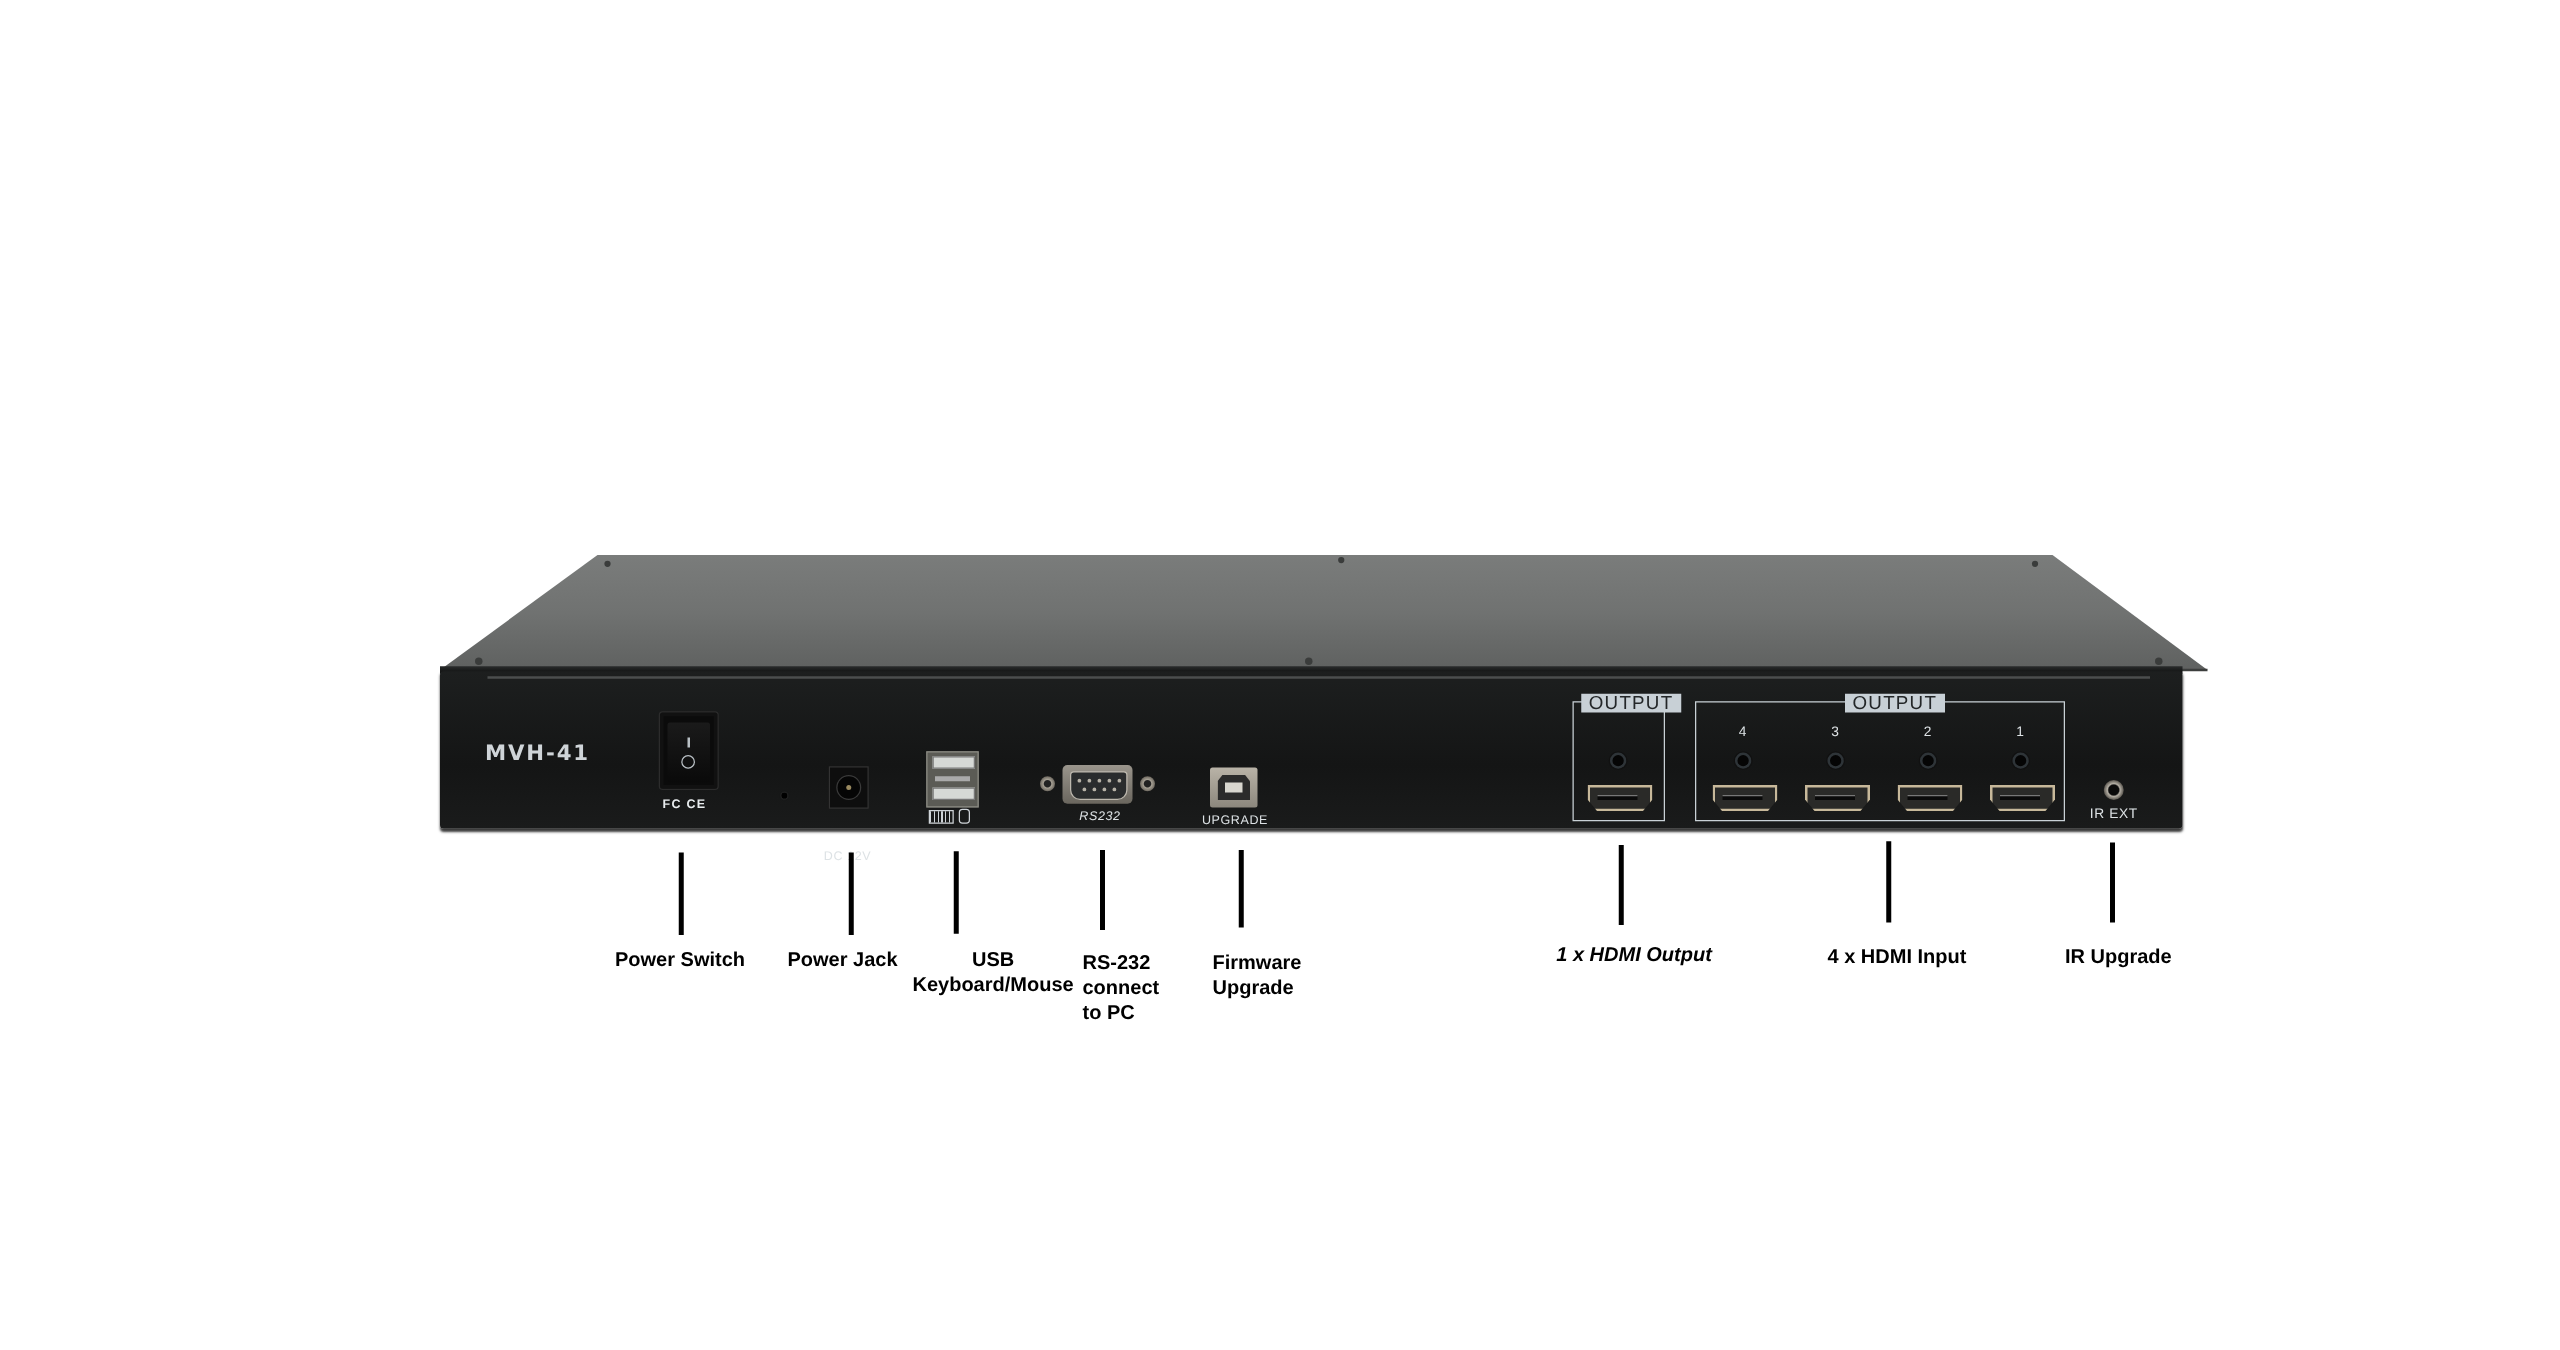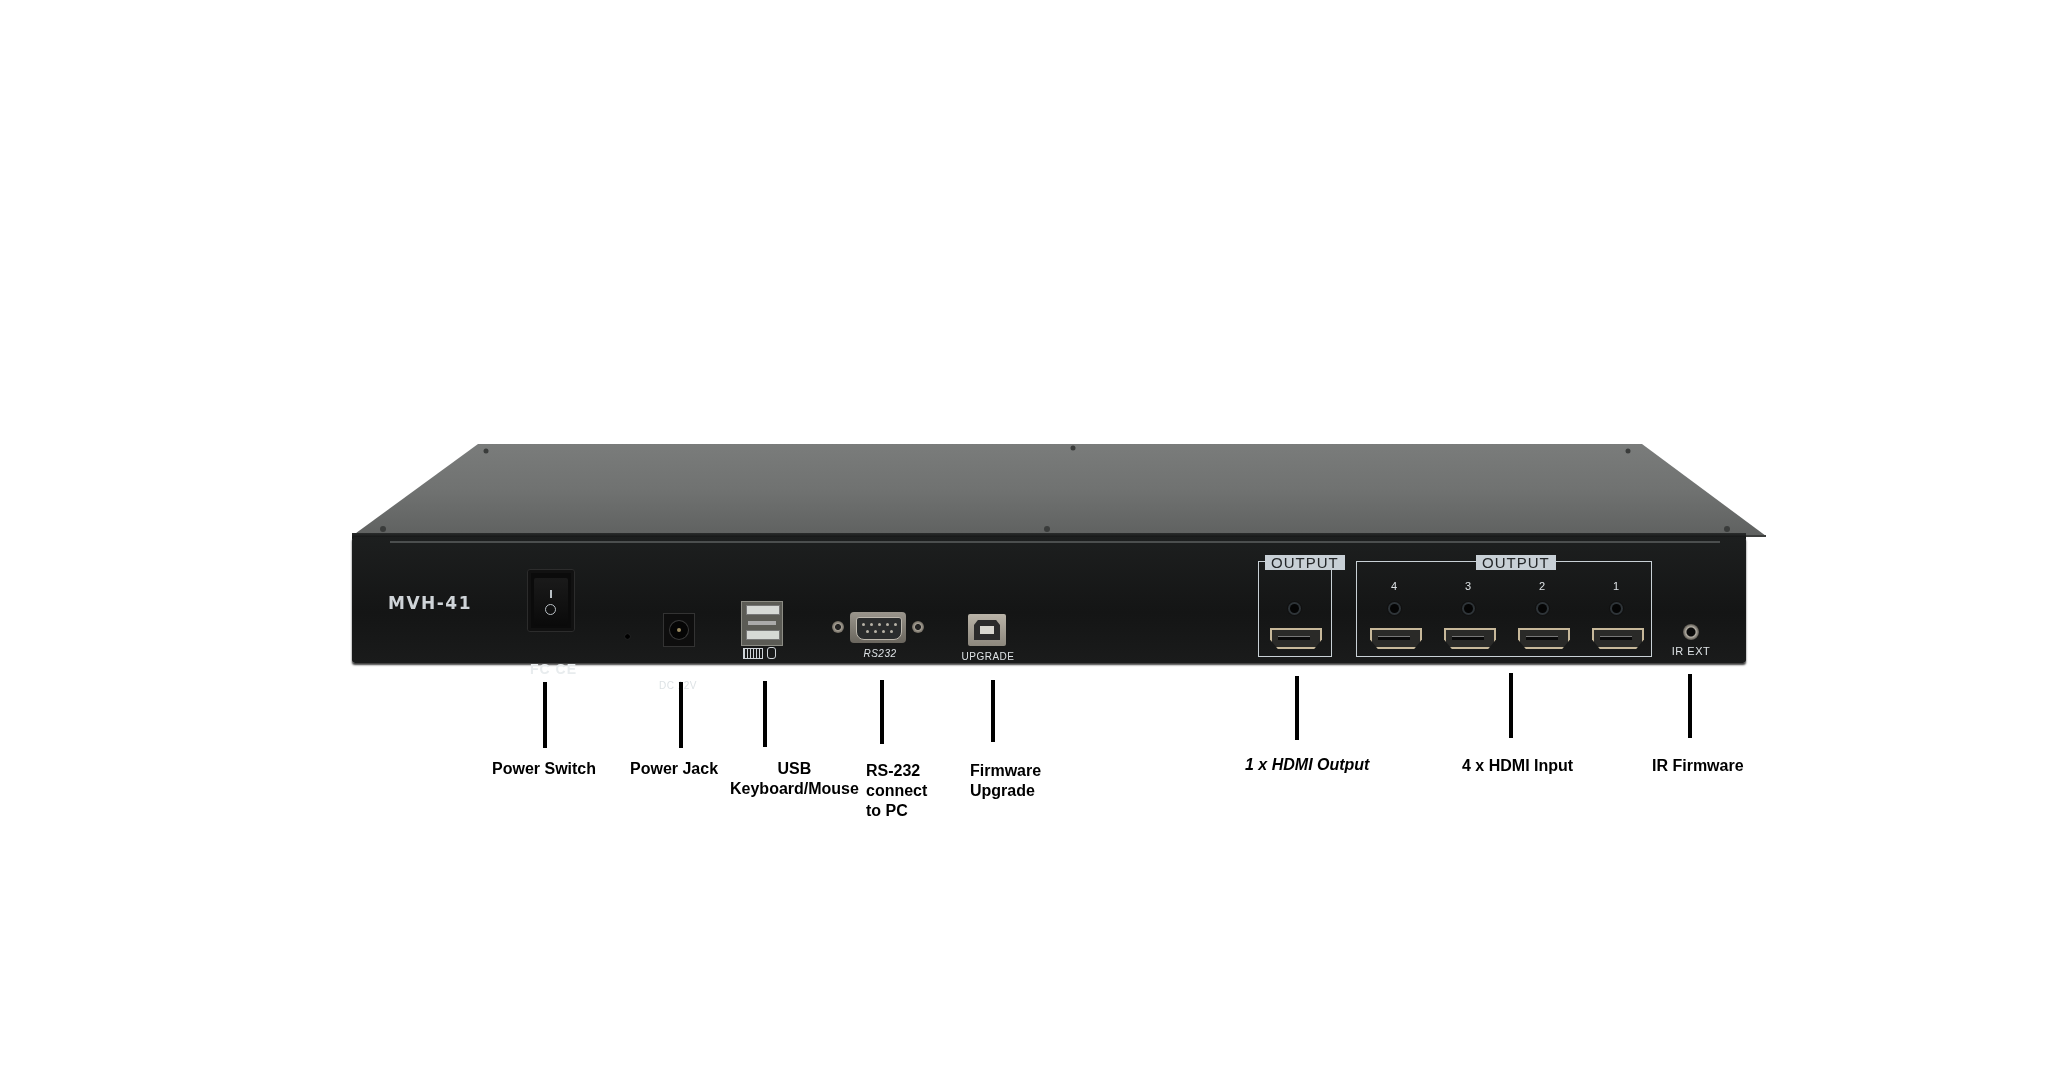--- a/index.html
+++ b/index.html
@@ -7,21 +7,21 @@
   
   .top-panel{position:absolute;left:0;top:0;width:2048px;height:1080px;pointer-events:none;}
   .front-panel{position:absolute;left:352px;top:537px;width:1394px;height:126px;background:linear-gradient(#1d1f1f,#141515 60%,#1a1b1b);border-radius:3px;box-shadow:0 2px 2px #3a3a3a;}
   .front-lip{position:absolute;left:352px;top:533px;width:1394px;height:6px;background:linear-gradient(#2a2c2c,#0c0d0d);}
   .lip-line{position:absolute;left:390px;top:541px;width:1330px;height:2px;background:#4b4e4e;}
   .model-label{position:absolute;left:388px;top:593px;color:#cfd4d8;font-weight:bold;font-size:17px;letter-spacing:1.5px;font-family:"DejaVu Sans",sans-serif;}
   .switch{position:absolute;left:527px;top:569px;width:46px;height:61px;background:#0b0b0b;border:1px solid #2c2c2c;border-radius:3px;box-shadow:inset 0 0 0 3px #111;}
   .switch-rocker{position:absolute;left:6px;top:8px;width:34px;height:48px;background:linear-gradient(#1a1a1a,#0a0a0a);border-radius:2px;}
   .switch-on{position:absolute;left:16px;top:12px;width:2px;height:8px;background:#b9c0c5;}
   .switch-off{position:absolute;left:11px;top:26px;width:9px;height:9px;border:1.5px solid #b9c0c5;border-radius:50%;}
-  .cert{position:absolute;left:530px;top:638px;color:#e8ecee;font-weight:bold;font-size:14px;letter-spacing:1px;margin-top:23px;}
+  .cert{position:absolute;left:530px;top:638px;color:#e8ecee;font-weight:bold;font-size:10px;letter-spacing:1px;}
   .led-hole{position:absolute;left:625px;top:634px;width:5px;height:5px;border-radius:50%;background:#000;box-shadow:0 0 1px #555;}
   .dc-jack{position:absolute;left:663px;top:613px;width:30px;height:32px;background:#0e0e0e;border:1px solid #333;}
   .dc-jack .hole{position:absolute;left:6px;top:7px;width:18px;height:18px;border-radius:50%;background:#050505;box-shadow:0 0 0 1px #3a3a3a;}
   .dc-jack .pin{position:absolute;left:13px;top:14px;width:4px;height:4px;border-radius:50%;background:#9a8a60;}
   .port-label{position:absolute;color:#dde2e5;font-size:10px;letter-spacing:0.5px;text-align:center;}
   .usb-stack{position:absolute;left:741px;top:601px;width:40px;height:43px;background:#5b5b55;border:1px solid #8c8c84;}
   .usb-slot{position:absolute;left:4px;width:32px;height:8px;background:#d6d9d6;border:1px solid #777;}
   .usb-mid{position:absolute;left:6px;top:19px;width:28px;height:4px;background:#aaa;}
   .kbd-icon{position:absolute;left:743px;top:648px;width:18px;height:9px;border:1px solid #cfd4d8;background:repeating-linear-gradient(90deg,#cfd4d8 0 1px,transparent 1px 3px);}
   .mouse-icon{position:absolute;left:767px;top:647px;width:7px;height:10px;border:1px solid #cfd4d8;border-radius:3px;}
@@ -183,14 +183,14 @@
   <div>Firmware</div>
   <div>Upgrade</div>
 </div>
 <div class="callout" style="left:1245px;top:755px;font-style:italic;">
   <div>1 x HDMI Output</div>
 </div>
 <div class="callout" style="left:1462px;top:756px;">
   <div>4 x HDMI Input</div>
 </div>
 <div class="callout" style="left:1652px;top:756px;">
-  <div>IR Firmware</div>
+  <div>IR Upgrade</div>
 </div>
 
 </body></html>

